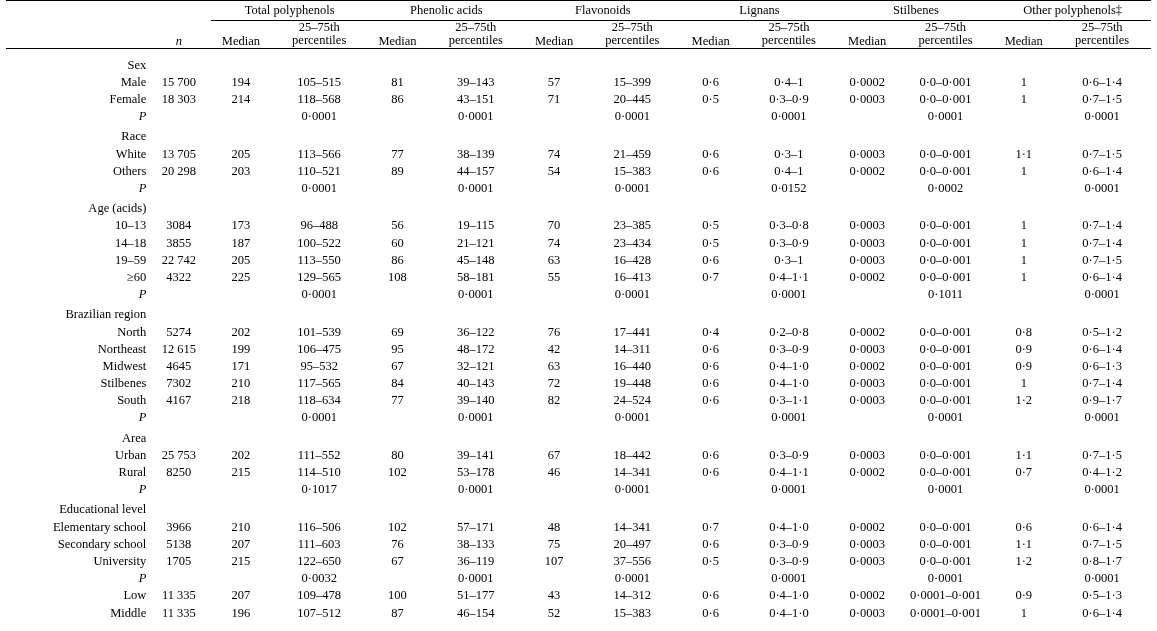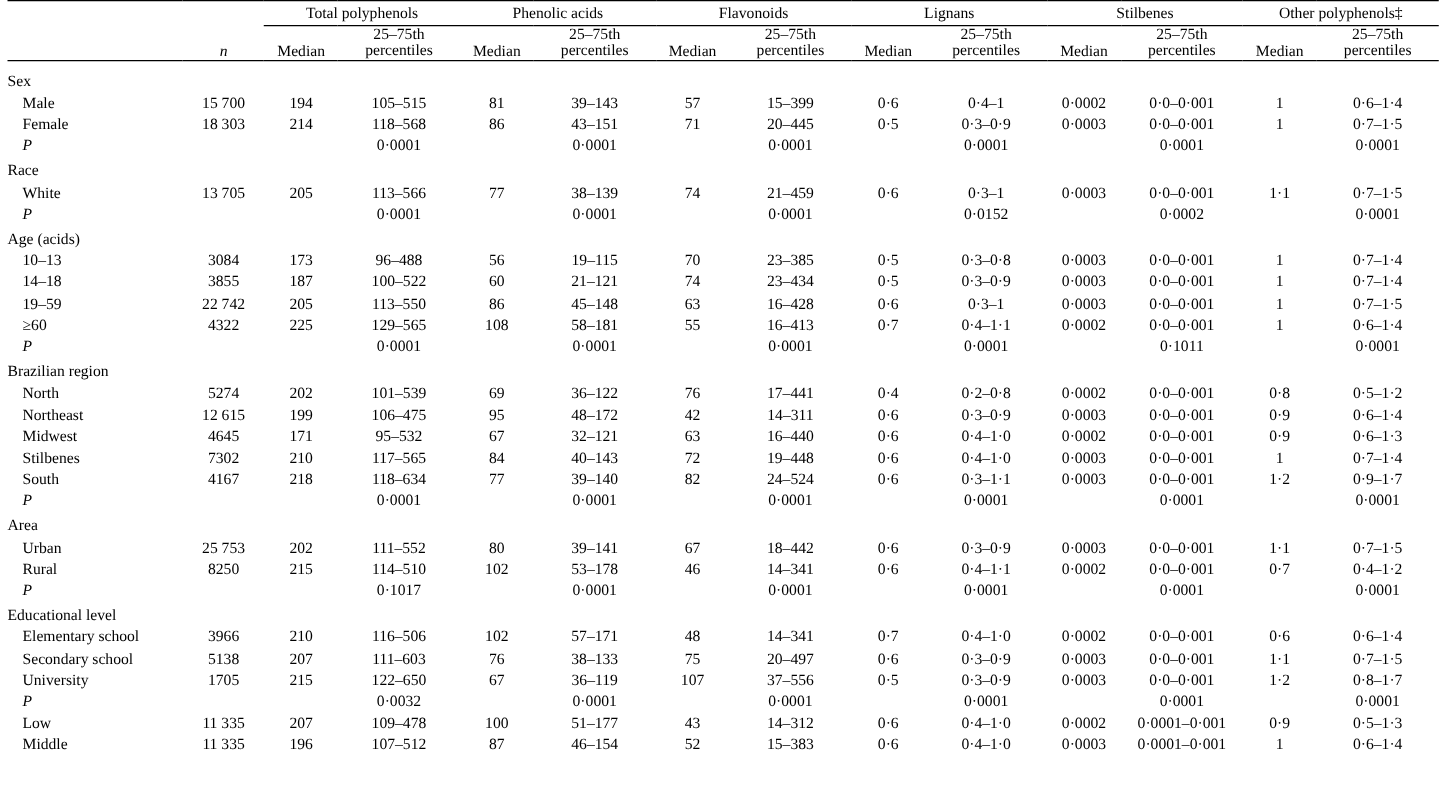--- a/index.html
+++ b/index.html
@@ -72,21 +72,21 @@
     vertical-align: bottom;
   }
   .subhead .two-line {
     display: block;
     line-height: 1.1;
   }
   td.num {
     text-align: center;
   }
   td.lbl {
-    text-align: left;
+    text-align: right;
     padding-left: 2px;
   }
   td.lbl.indent {
     padding-left: 12px;
   }
   td.lbl.ital {
     font-style: italic;
     padding-left: 12px;
   }
   tr.section-head td {
@@ -269,20 +269,36 @@
           <td class="num">38–139</td>
           <td class="num">74</td>
           <td class="num">21–459</td>
           <td class="num">0·6</td>
           <td class="num">0·3–1</td>
           <td class="num">0·0003</td>
           <td class="num">0·0–0·001</td>
           <td class="num">1·1</td>
           <td class="num">0·7–1·5</td>
         </tr>
+        <tr class="data">
+          <td class="lbl indent">Others</td>
+          <td class="num">20 298</td>
+          <td class="num">203</td>
+          <td class="num">110–521</td>
+          <td class="num">89</td>
+          <td class="num">44–157</td>
+          <td class="num">54</td>
+          <td class="num">15–383</td>
+          <td class="num">0·6</td>
+          <td class="num">0·4–1</td>
+          <td class="num">0·0002</td>
+          <td class="num">0·0–0·001</td>
+          <td class="num">1</td>
+          <td class="num">0·6–1·4</td>
+        </tr>
         <tr class="pval">
           <td class="lbl ital">P</td>
           <td></td>
           <td class="num"></td>
           <td class="num">0·0001</td>
           <td class="num"></td>
           <td class="num">0·0001</td>
           <td class="num"></td>
           <td class="num">0·0001</td>
           <td class="num"></td>

